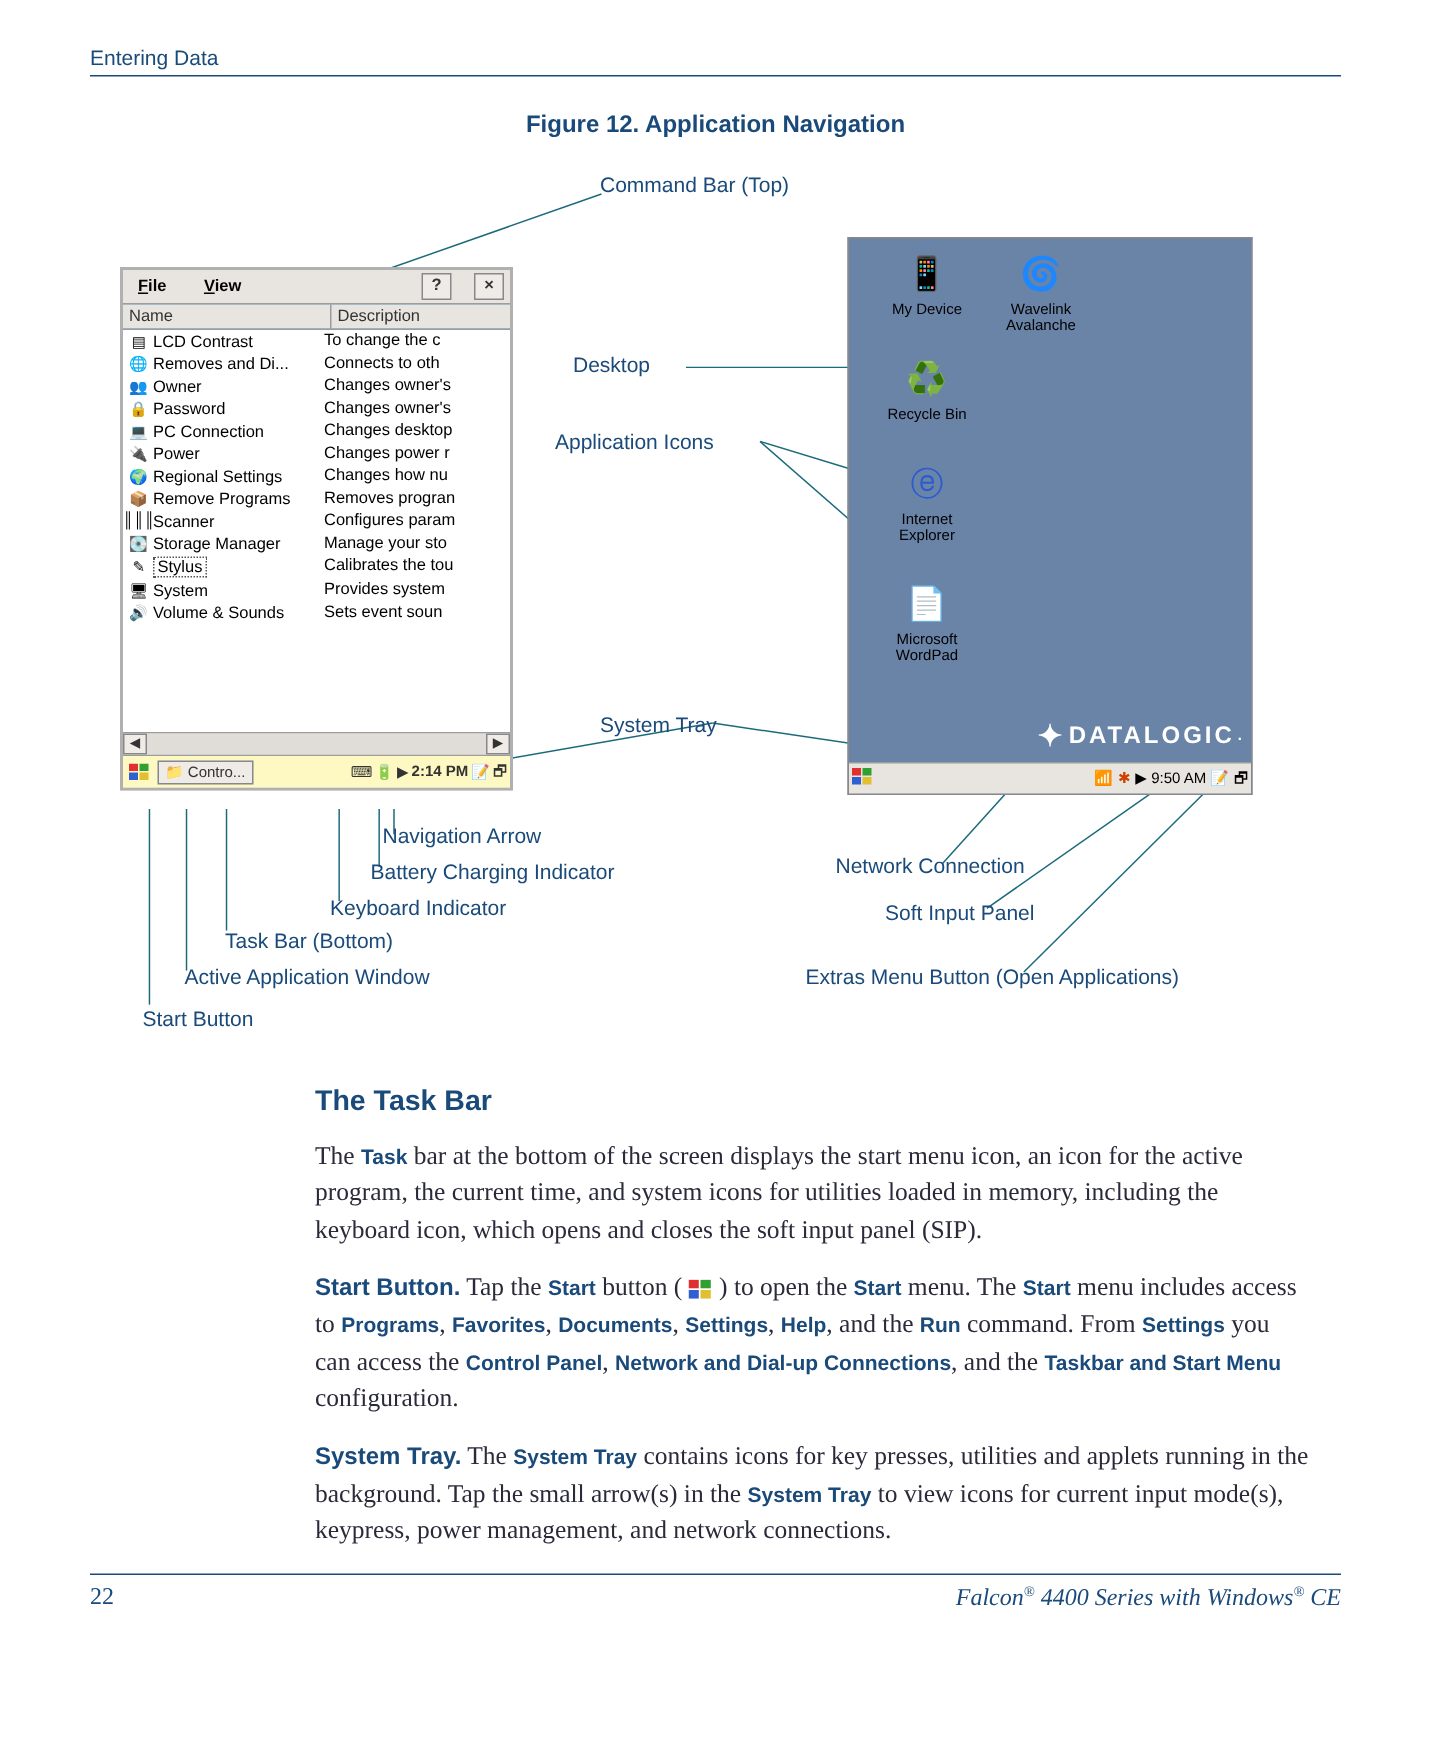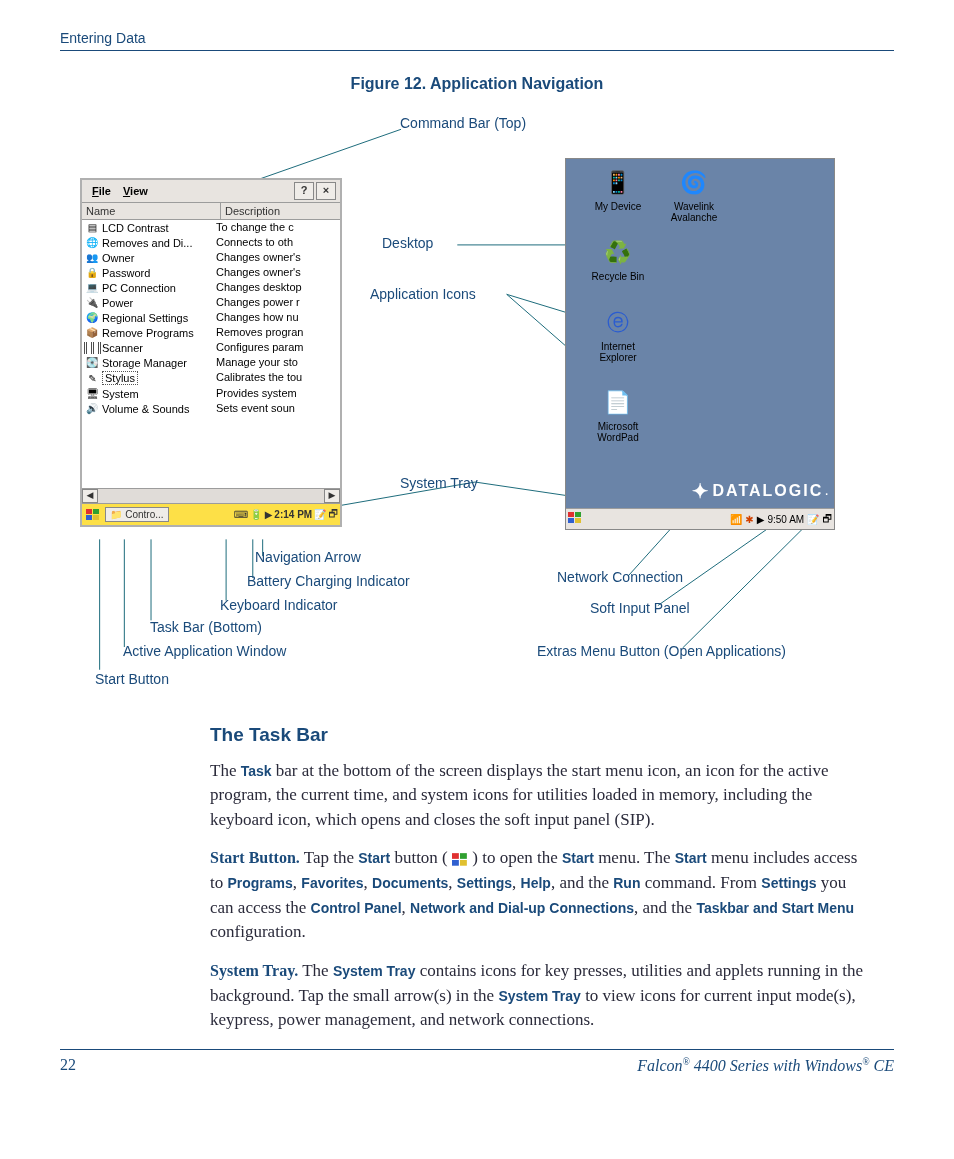--- a/index.html
+++ b/index.html
@@ -65,21 +65,21 @@
     font-size: 11px;
     border: 2px solid #b0b0b0;
     background: #e8e4e0;
   }
   .menubar {
     display: flex;
     align-items: center;
     background: #e8e4e0;
     border-bottom: 1px solid #9c9c9c;
     padding: 2px 4px;
-    gap: 0;
+    gap: 13px;
   }
   .menubar .mitem {
     padding: 2px 6px;
     font-weight: bold;
     color: #000;
   }
   .menubar .mitem u { text-decoration: underline; }
   .menubar .spacer { flex: 1; }
   .menubar .btn {
     border: 1px solid #888;
@@ -123,21 +123,21 @@
     border-top: 1px solid #9c9c9c;
   }
   .hscroll .arr {
     width: 14px; border: 1px solid #888; background:#efece8;
     text-align:center; line-height:10px; font-size:9px;
   }
   .hscroll .track { flex:1; background:#e0dcd8; }
   .taskbar-left {
     display:flex;
     align-items:center;
-    background:#fde047;
+    background:#fef9c3;
     border-top:1px solid #9c9c9c;
     padding: 2px;
     gap: 3px;
     font-size: 10px;
   }
   .taskbar-left .start {
     width:18px;height:16px; display:flex;align-items:center;justify-content:center;
   }
   .taskbar-left .actv {
     border:1px solid #888; background:#efece8; padding:1px 4px;
@@ -195,21 +195,21 @@
   .section-h {
     color: #1a4a7a;
     font-family: Verdana, Arial, sans-serif;
     font-weight: bold;
     font-size: 19px;
     margin: 18px 0 10px 0;
   }
   .content p { margin: 0 0 14px 0; }
   .kw { color:#1a4a7a; font-family: Verdana, Arial, sans-serif; font-weight:bold; font-size:14px; }
   .lead {
-    color:#1a4a7a; font-family: Liberation Serif, serif; font-weight:bold; font-size:16px;
+    color:#1a4a7a; font-family: Liberation Sans, sans-serif; font-weight:bold; font-size:16px;
   }
   .footer {
     position: absolute;
     left: 60px; right: 60px; bottom: 24px;
     border-top: 1px solid #1a4a7a;
     padding-top: 6px;
     color: #1a4a7a;
     font-family: Georgia, serif;
     font-size: 16px;
     display:flex;

